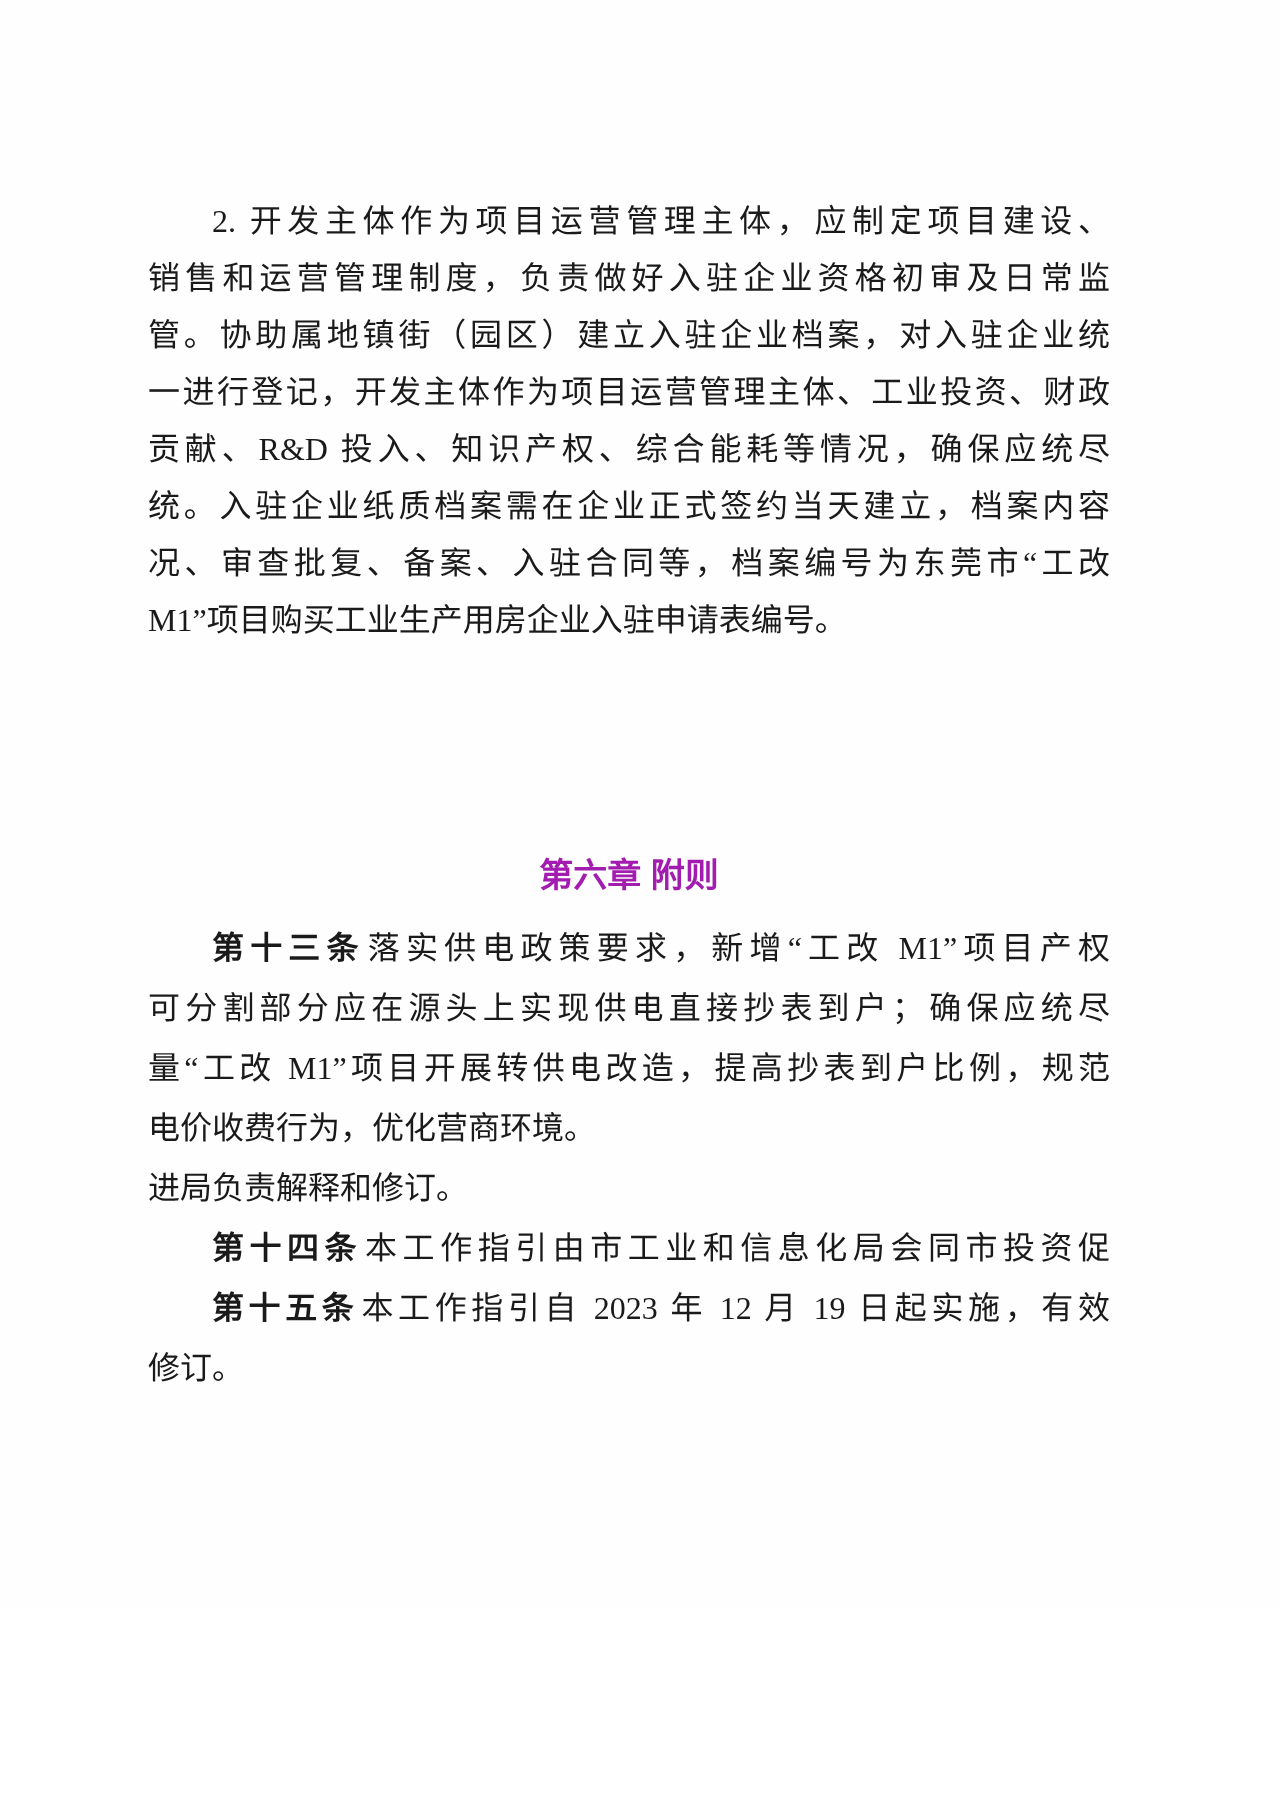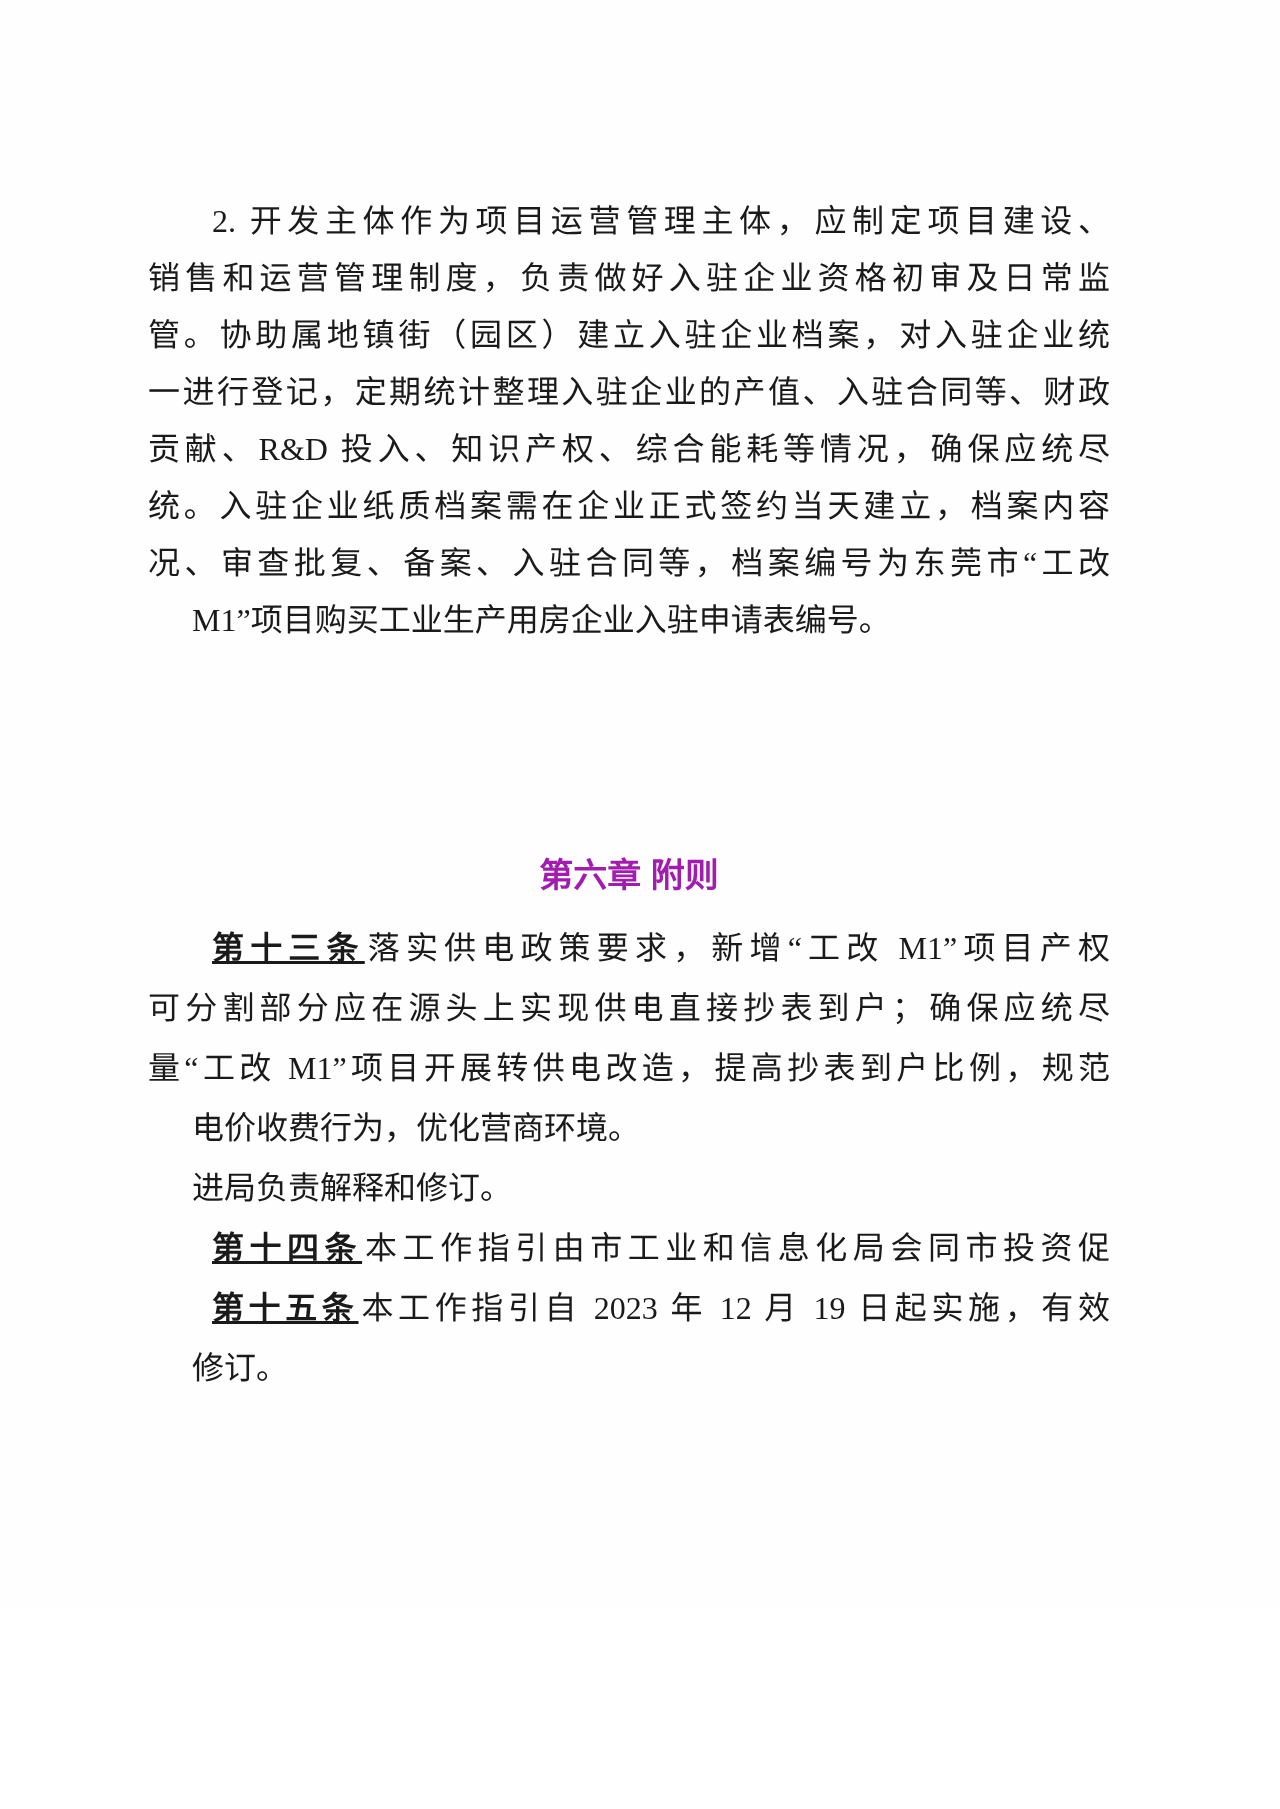--- a/index.html
+++ b/index.html
@@ -26,28 +26,26 @@
     font-size: 32px;
     text-align: justify;
     text-align-last: justify;
     overflow: hidden;
   }
   #block-intro .line { height: 57px; line-height: 57px; }
   #block-articles .line { height: 60px; line-height: 60px; }
   .line.para-end {
     text-align: left;
     text-align-last: left;
-    margin-left: 44px;
   }
   .line.indent { text-indent: 64px; }
   .article-label {
     font-family: "Liberation Sans", "DejaVu Sans", sans-serif;
     font-weight: 700;
     margin-right: 3px;
-    text-decoration: underline;
   }
   .chapter-heading {
     position: absolute;
     left: 148px; top: 847px;
     width: 962px; height: 57px;
     line-height: 57px;
     text-align: center;
     font-family: "Liberation Sans", "DejaVu Sans", sans-serif;
     font-weight: 700;
     font-size: 34px;
@@ -64,21 +62,21 @@
 </style>
 </head>
 <body>
 
 <div class="page">
 
   <div class="textblock" id="block-intro">
     <div class="line indent">2. 开发主体作为项目运营管理主体，应制定项目建设、</div>
     <div class="line">销售和运营管理制度，负责做好入驻企业资格初审及日常监</div>
     <div class="line">管。协助属地镇街（园区）建立入驻企业档案，对入驻企业统</div>
-    <div class="line">一进行登记，定期统计整理入驻企业的产值、入驻合同等、财政</div>
+    <div class="line">一进行登记，开发主体作为项目运营管理主体、工业投资、财政</div>
     <div class="line">贡献、R&amp;D 投入、知识产权、综合能耗等情况，确保应统尽</div>
     <div class="line">统。入驻企业纸质档案需在企业正式签约当天建立，档案内容</div>
     <div class="line">况、审查批复、备案、入驻合同等，档案编号为东莞市“工改</div>
     <div class="line para-end">M1”项目购买工业生产用房企业入驻申请表编号。</div>
   </div>
 
   <div class="chapter-heading">第六章 附则</div>
 
   <div class="textblock" id="block-articles">
 

